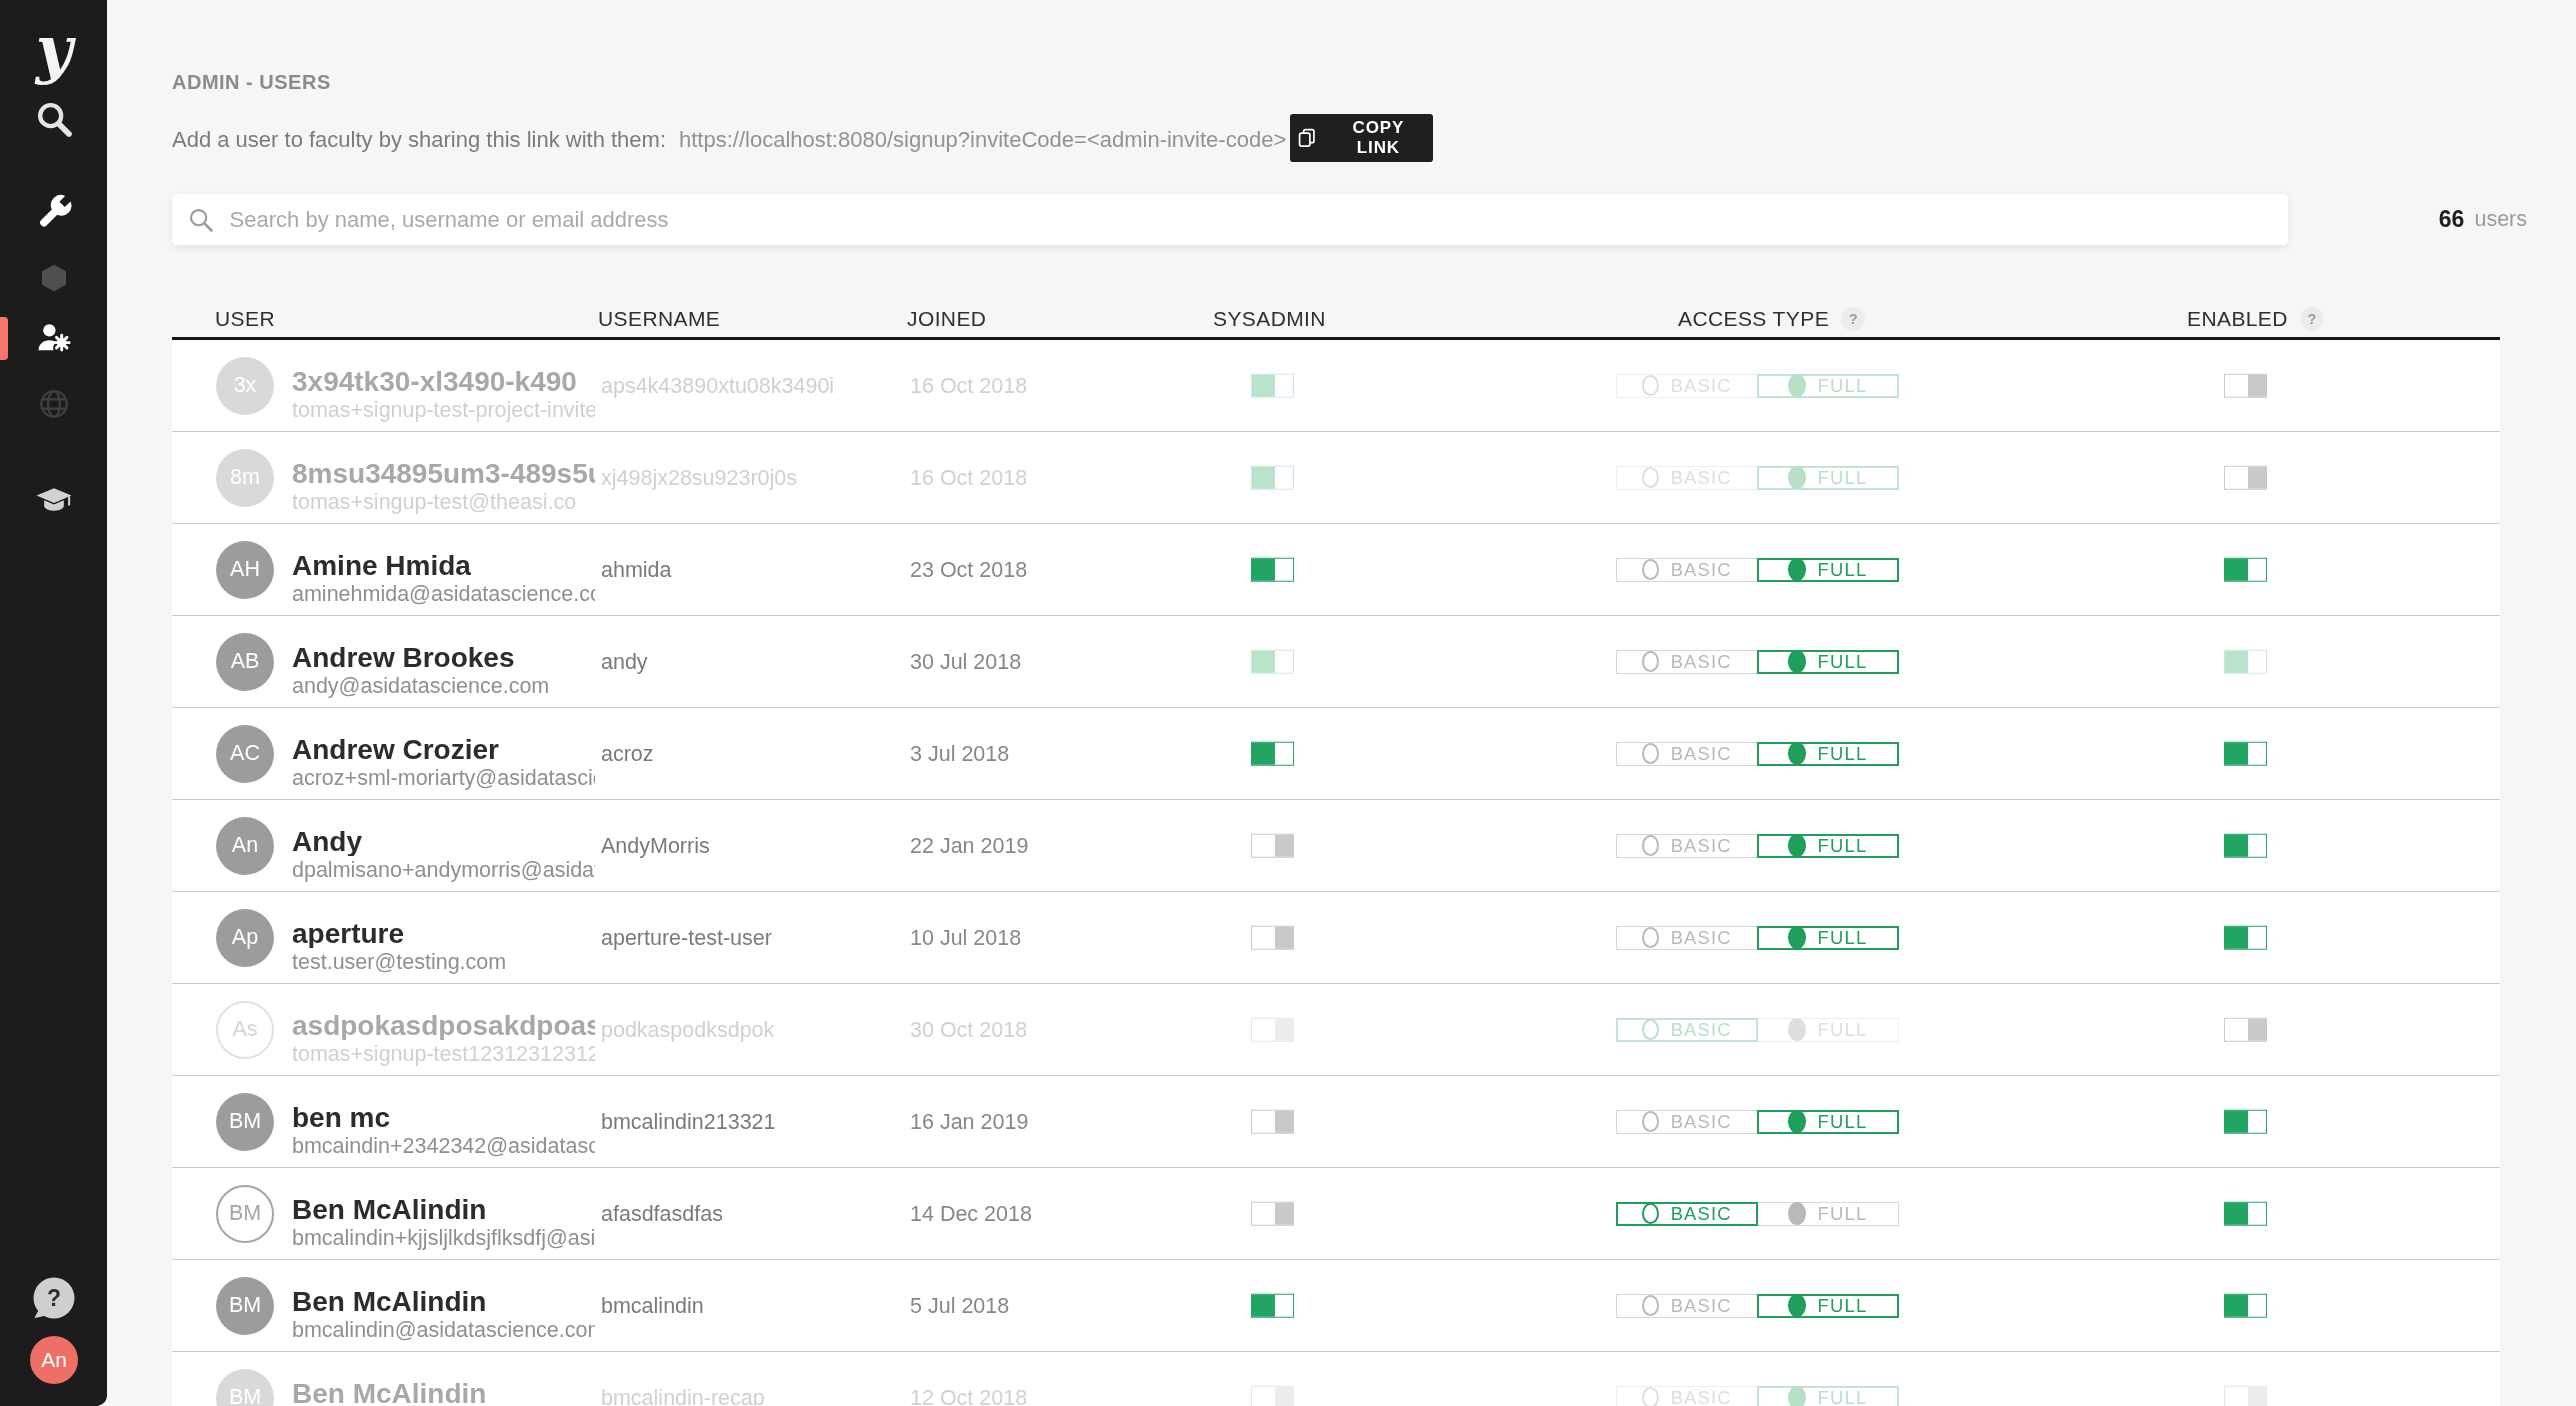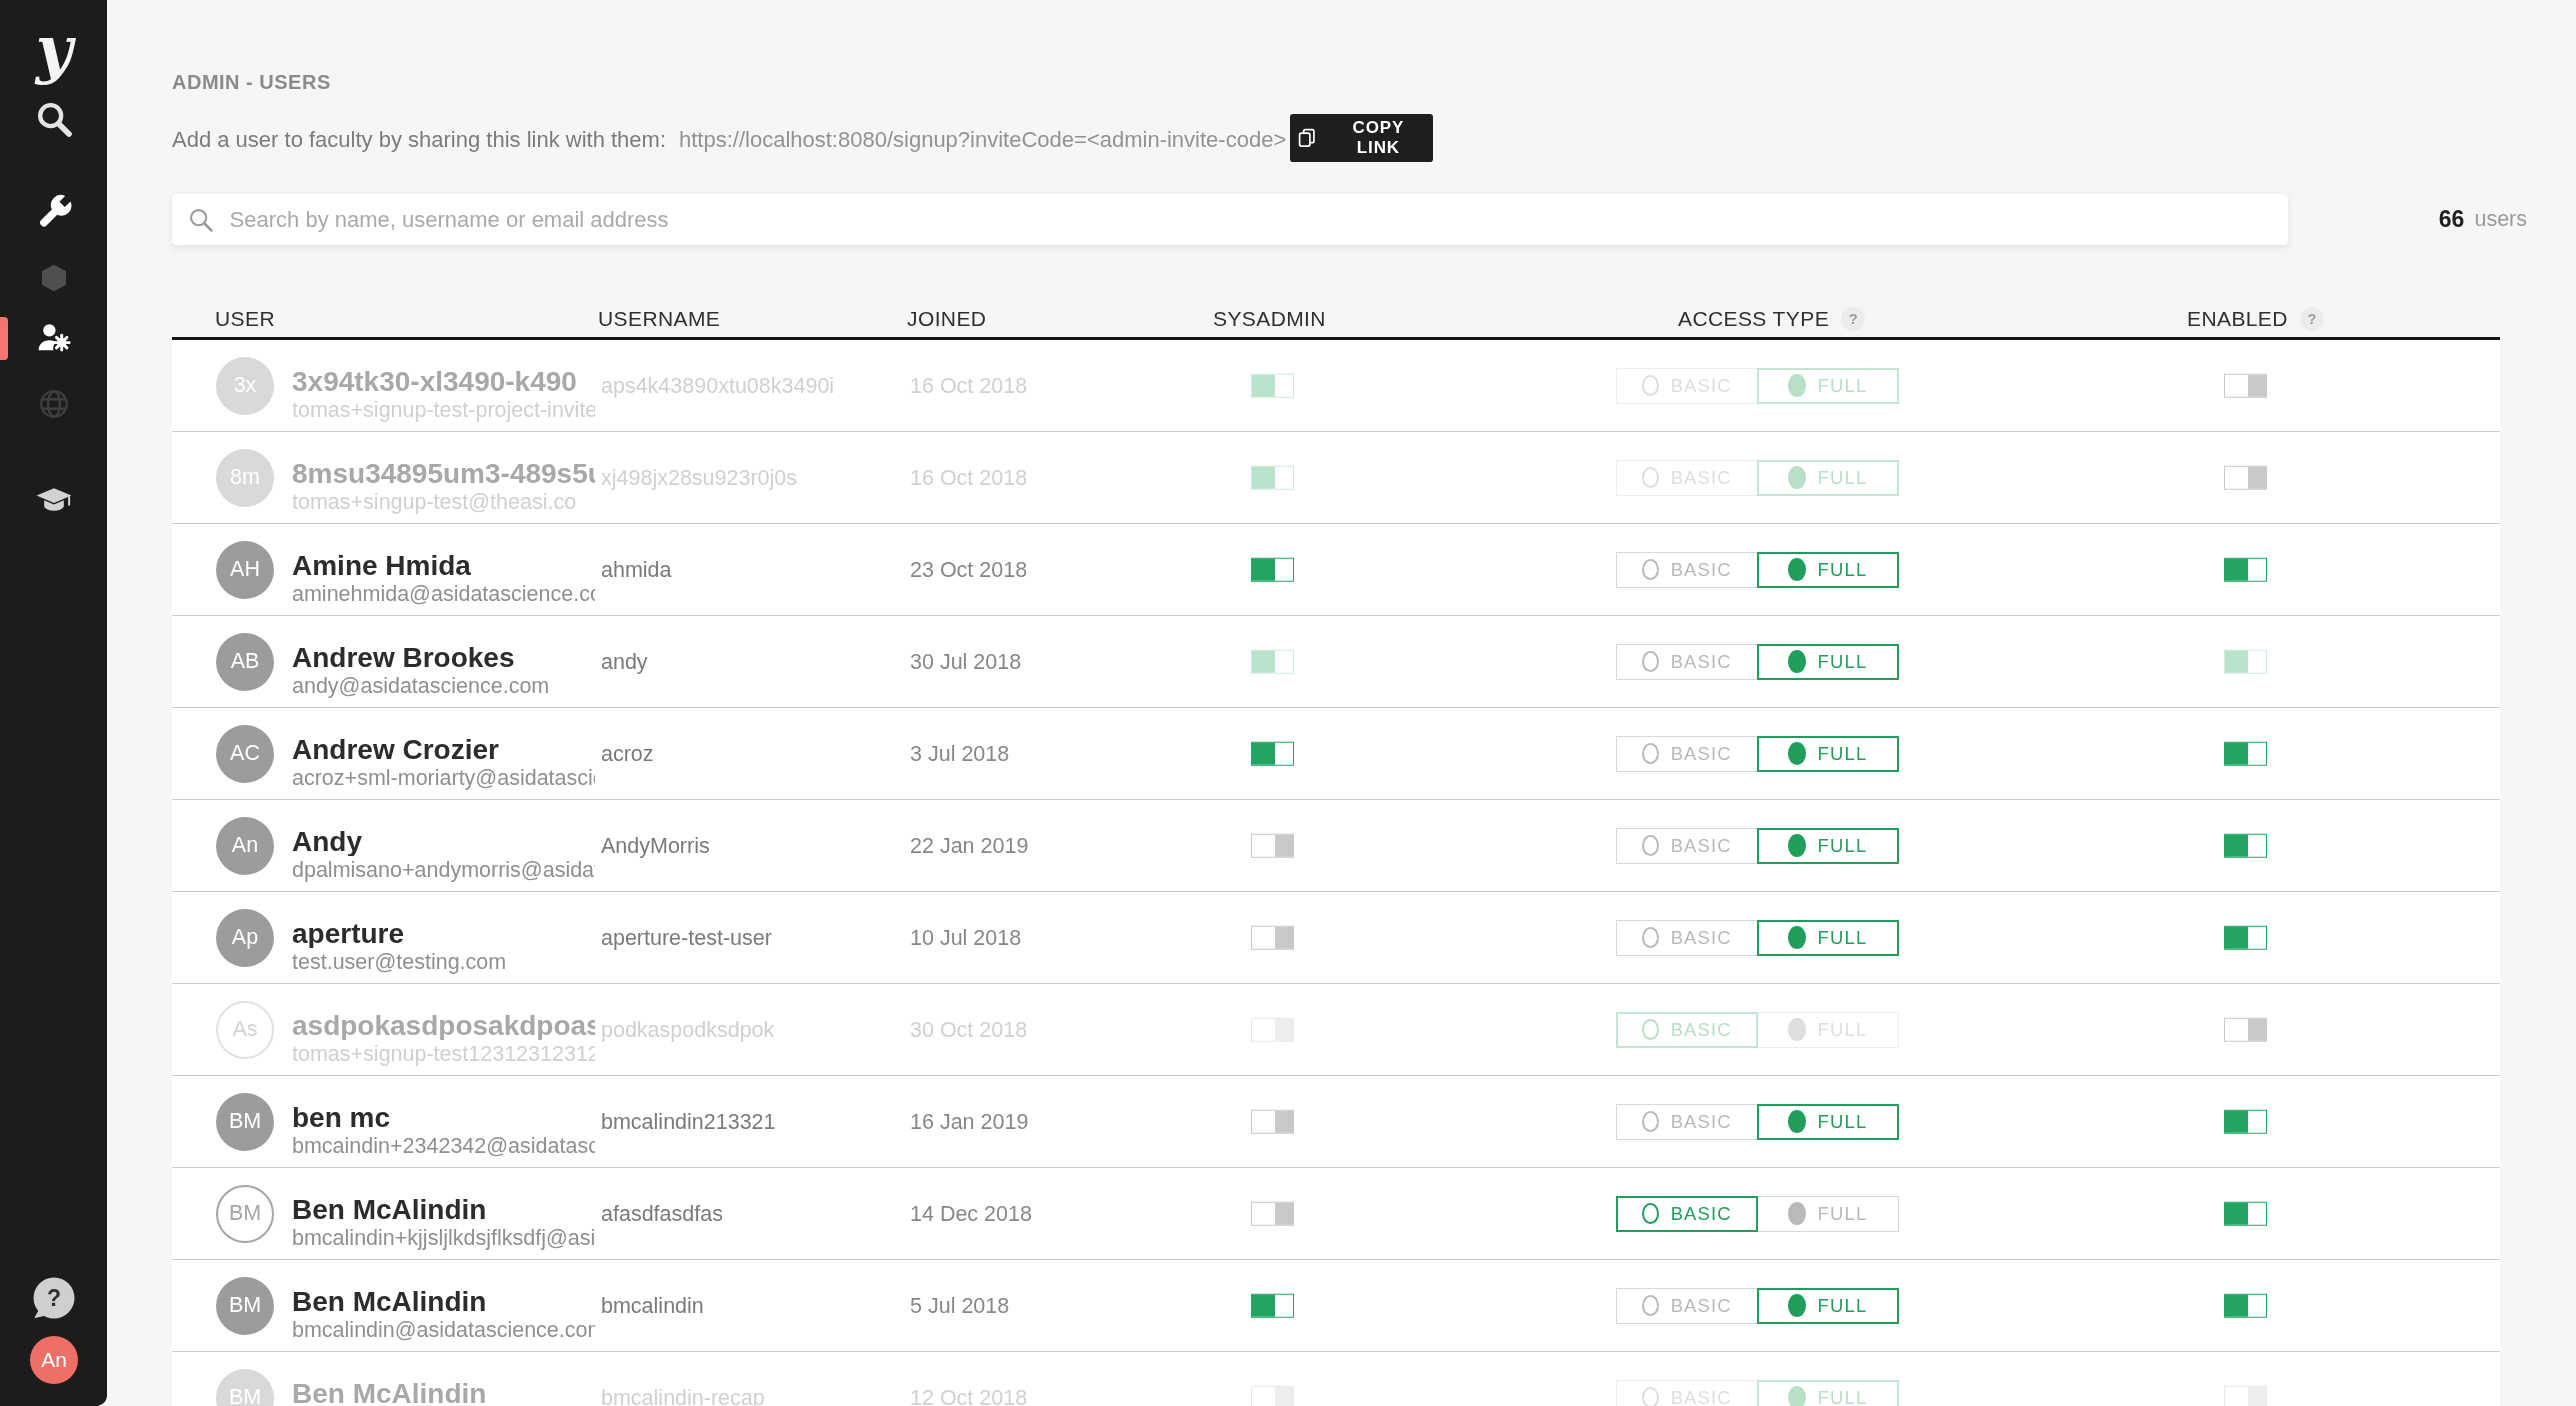--- a/index.html
+++ b/index.html
@@ -153,21 +153,21 @@
   .toggle.enabled  { left:2052px; }
   .t-on       { border-color:#22a463; } .t-on .l       { background:#22a463; }
   .t-on-light { border-color:#cfeadd; } .t-on-light .l { background:#b9e3cb; }
   .t-off       { border-color:#c9c9c9; } .t-off .r       { background:#c9c9c9; }
   .t-off-light { border-color:#e8e8e8; } .t-off-light .r { background:#ededed; }
 
   
   .access { position:absolute; left:1444px; top:50%; transform:translateY(-50%);
             display:flex; }
   .seg {
-    width:142px; height:36px; border:1.5px solid #d8d8d8; background:#fff;
+    width:142px; height:24px; border:1.5px solid #d8d8d8; background:#fff;
     color:#b9b9b9; display:flex; align-items:center; justify-content:center;
     gap:11.5px; font-size:18.4px; letter-spacing:1.2px; cursor:pointer;
   }
   .seg-full { margin-left:-1.5px; }
   .seg .ring { width:17px; height:21.5px; border-radius:50%;
                border:2.3px solid currentColor; }
   .seg .dot  { width:18.4px; height:23px; border-radius:50%;
                background:currentColor; }
   .seg.sel   { border:2.3px solid #1f9e5c; color:#1f9e5c; z-index:1; }
   .seg.sel.faded   { border-color:#c3e6d2; color:#b7e0c7; }

